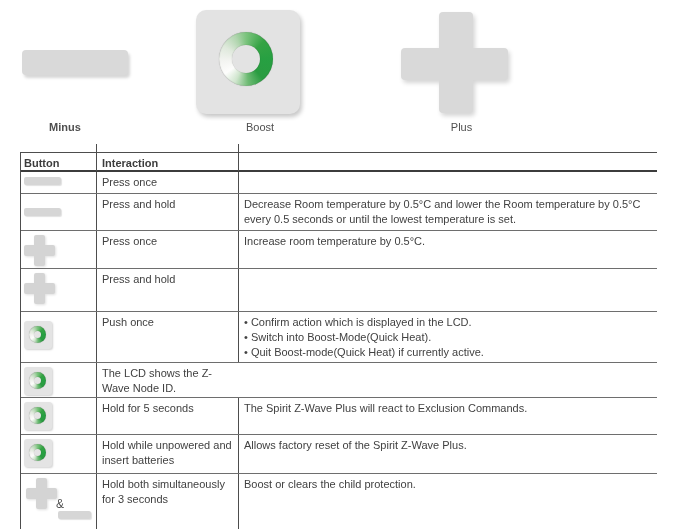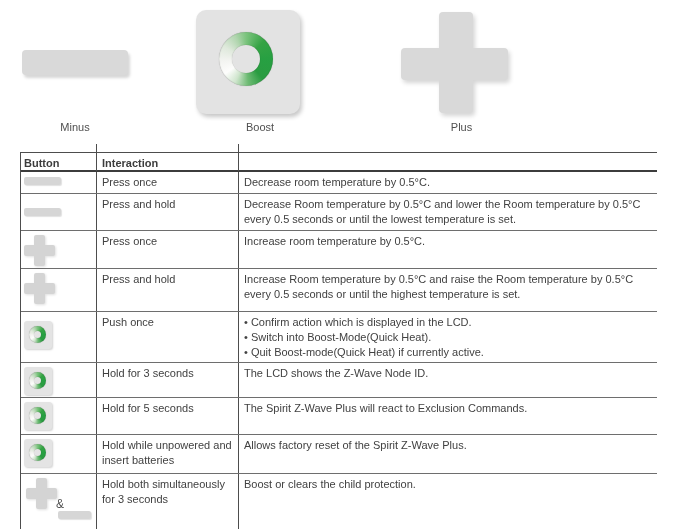--- a/index.html
+++ b/index.html
@@ -29,21 +29,21 @@
     box-shadow:0 0 1px rgba(0,0,0,0.3);}
   .ring-big{left:23px;top:22px;width:54px;height:54px;}
   .ring-big::after{inset:13px;}
 
   .plus-big{position:absolute;left:401px;top:12px;width:107px;height:101px;
     filter:drop-shadow(2px 3px 2px rgba(0,0,0,0.16));}
   .plus-big .vbar{position:absolute;left:38px;top:0;width:34px;height:101px;background:#d9d9d9;border-radius:4px;}
   .plus-big .hbar{position:absolute;left:0;top:36px;width:107px;height:32px;background:#d9d9d9;border-radius:4px;}
 
   .legend-label{position:absolute;top:121px;font-size:11px;color:#4f4f4f;text-align:center;}
-  .lbl-minus{left:22px;width:106px;}
+  .lbl-minus{left:12px;width:106px;font-weight:bold;}
   .lbl-boost{left:208px;width:104px;}
   .lbl-plus{left:408px;width:107px;}
 
   
   .btn-table{
     position:absolute;left:20px;top:152px;width:636px;
     border-top:1px solid #4d4d4d;border-left:1px solid #4d4d4d;
     font-size:11px;line-height:15px;
   }
   .tick{position:absolute;top:144px;width:1px;height:8px;background:#4d4d4d;}
@@ -102,21 +102,20 @@
     <div class="trow thead h19">
       <div class="cell c-btn">Button</div>
       <div class="cell c-int">Interaction</div>
     </div>
 
     <div class="trow h22">
       <div class="cell c-btn">
         <div class="minus-sm"></div>
       </div>
       <div class="cell c-int">Press once</div>
-      <div class="cell">Decrease room temperature by 0.5°C.</div>
     </div>
 
     <div class="trow h37">
       <div class="cell c-btn">
         <div class="minus-sm mt11"></div>
       </div>
       <div class="cell c-int">Press and hold</div>
       <div class="cell">Decrease Room temperature by 0.5°C and lower the Room temperature by 0.5°C every 0.5 seconds or until the lowest temperature is set.</div>
     </div>
 
@@ -132,21 +131,20 @@
     </div>
 
     <div class="trow h43">
       <div class="cell c-btn">
         <div class="plus-sm">
           <div class="vbar"></div>
           <div class="hbar"></div>
         </div>
       </div>
       <div class="cell c-int">Press and hold</div>
-      <div class="cell">Increase Room temperature by 0.5°C and raise the Room temperature by 0.5°C every 0.5 seconds or until the highest temperature is set.</div>
     </div>
 
     <div class="trow h51">
       <div class="cell c-btn">
         <div class="boost-sm mt6">
           <div class="ring ring-sm"></div>
         </div>
       </div>
       <div class="cell c-int">Push once</div>
       <div class="cell">
@@ -155,21 +153,20 @@
         <div>• Quit Boost-mode(Quick Heat) if currently active.</div>
       </div>
     </div>
 
     <div class="trow h35">
       <div class="cell c-btn">
         <div class="boost-sm">
           <div class="ring ring-sm"></div>
         </div>
       </div>
-      <div class="cell c-int">Hold for 3 seconds</div>
       <div class="cell">The LCD shows the Z-Wave Node ID.</div>
     </div>
 
     <div class="trow h37">
       <div class="cell c-btn">
         <div class="boost-sm">
           <div class="ring ring-sm"></div>
         </div>
       </div>
       <div class="cell c-int">Hold for 5 seconds</div>

